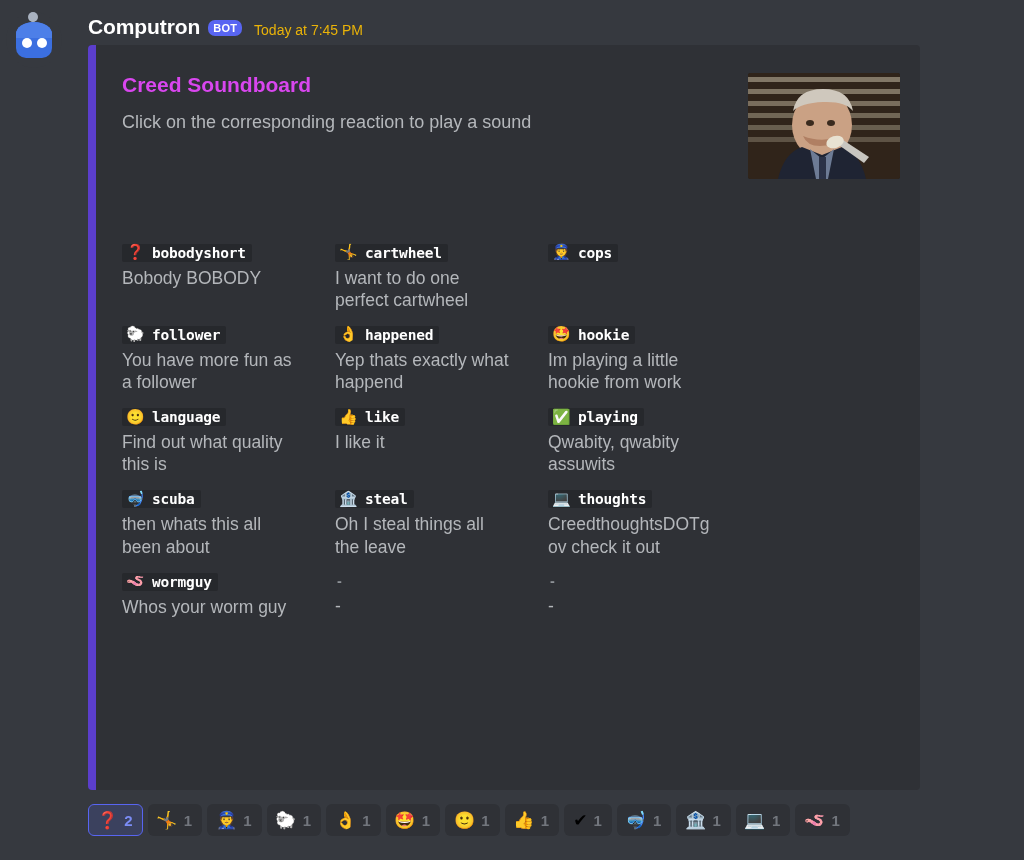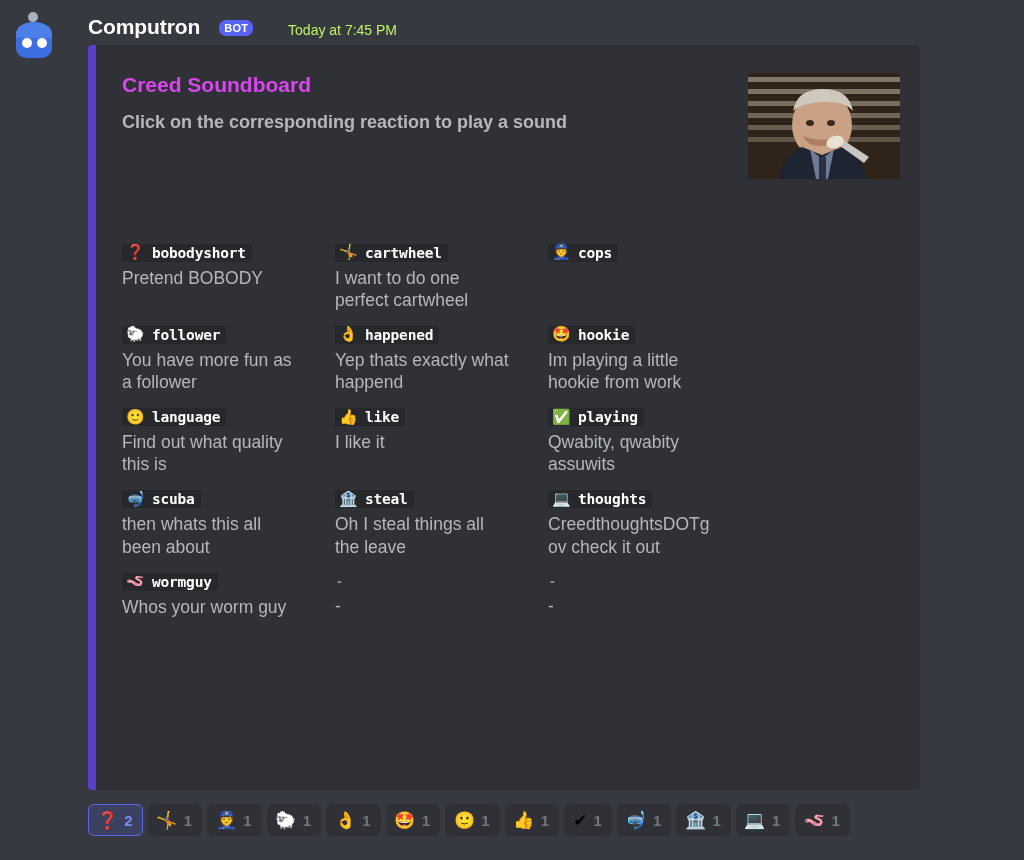--- a/index.html
+++ b/index.html
@@ -31,21 +31,21 @@
     left: 6px; top: 12px;
     width: 56px; height: 56px;
   }
   .avatar svg { display: block; }
 
   .author-row {
     position: absolute;
     left: 88px; top: 15px;
     display: flex;
     align-items: center;
-    gap: 19px;
+    gap: 8px;
   }
   .author-name {
     font-size: 21px;
     font-weight: bold;
     color: #ffffff;
     letter-spacing: -0.1px;
   }
   .bot-tag {
     background: #5865f2;
     color: #ffffff;
@@ -53,24 +53,24 @@
     font-weight: bold;
     border-radius: 7px;
     padding: 2px 5px 1px 5px;
     letter-spacing: 0.2px;
     line-height: 1.1;
     position: relative;
     top: 1px;
   }
   .timestamp {
     font-size: 14px;
-    color: #bef264;
+    color: #eab308;
     position: relative;
     top: 3px;
-    margin-left: 16px;
+    margin-left: 4px;
   }
 
   
   .embed {
     position: absolute;
     left: 88px; top: 45px;
     width: 832px;
     height: 745px;
     background: #2f3136;
     border-radius: 4px;
@@ -92,21 +92,20 @@
   .embed-title {
     font-size: 21px;
     font-weight: bold;
     color: #d946ef;
     margin-bottom: 14px;
   }
   .embed-desc {
     font-size: 18px;
     color: #b4b7bb;
     line-height: 1.3;
-    font-weight: bold;
   }
 
   .embed-thumb {
     position: absolute;
     right: 20px; top: 28px;
     width: 152px;
     height: 106px;
     border-radius: 3px;
     overflow: hidden;
     background: #2a2118;
@@ -257,21 +256,21 @@
         <path d="M88 70 l28 20 l5 -6 l-29 -19 z" fill="#c8c6c0"></path>
         <ellipse cx="87" cy="69" rx="9" ry="6" fill="#e8e2d2" transform="rotate(-18 87 69)"></ellipse>
       </svg>
     </div>
 
     <div class="fields">
         <div class="field-row">
           <div class="field"><div class="field-name">
               <span class="field-emoji">❓</span>
               <span>bobodyshort</span>
-            </div><div class="field-value">Pretend BOBODY</div></div>
+            </div><div class="field-value">Bobody BOBODY</div></div>
           <div class="field"><div class="field-name">
               <span class="field-emoji">🤸</span>
               <span>cartwheel</span>
             </div><div class="field-value">I want to do one perfect cartwheel</div></div>
           <div class="field"><div class="field-name">
               <span class="field-emoji">👮</span>
               <span>cops</span>
             </div></div>
         </div>
         <div class="field-row">

